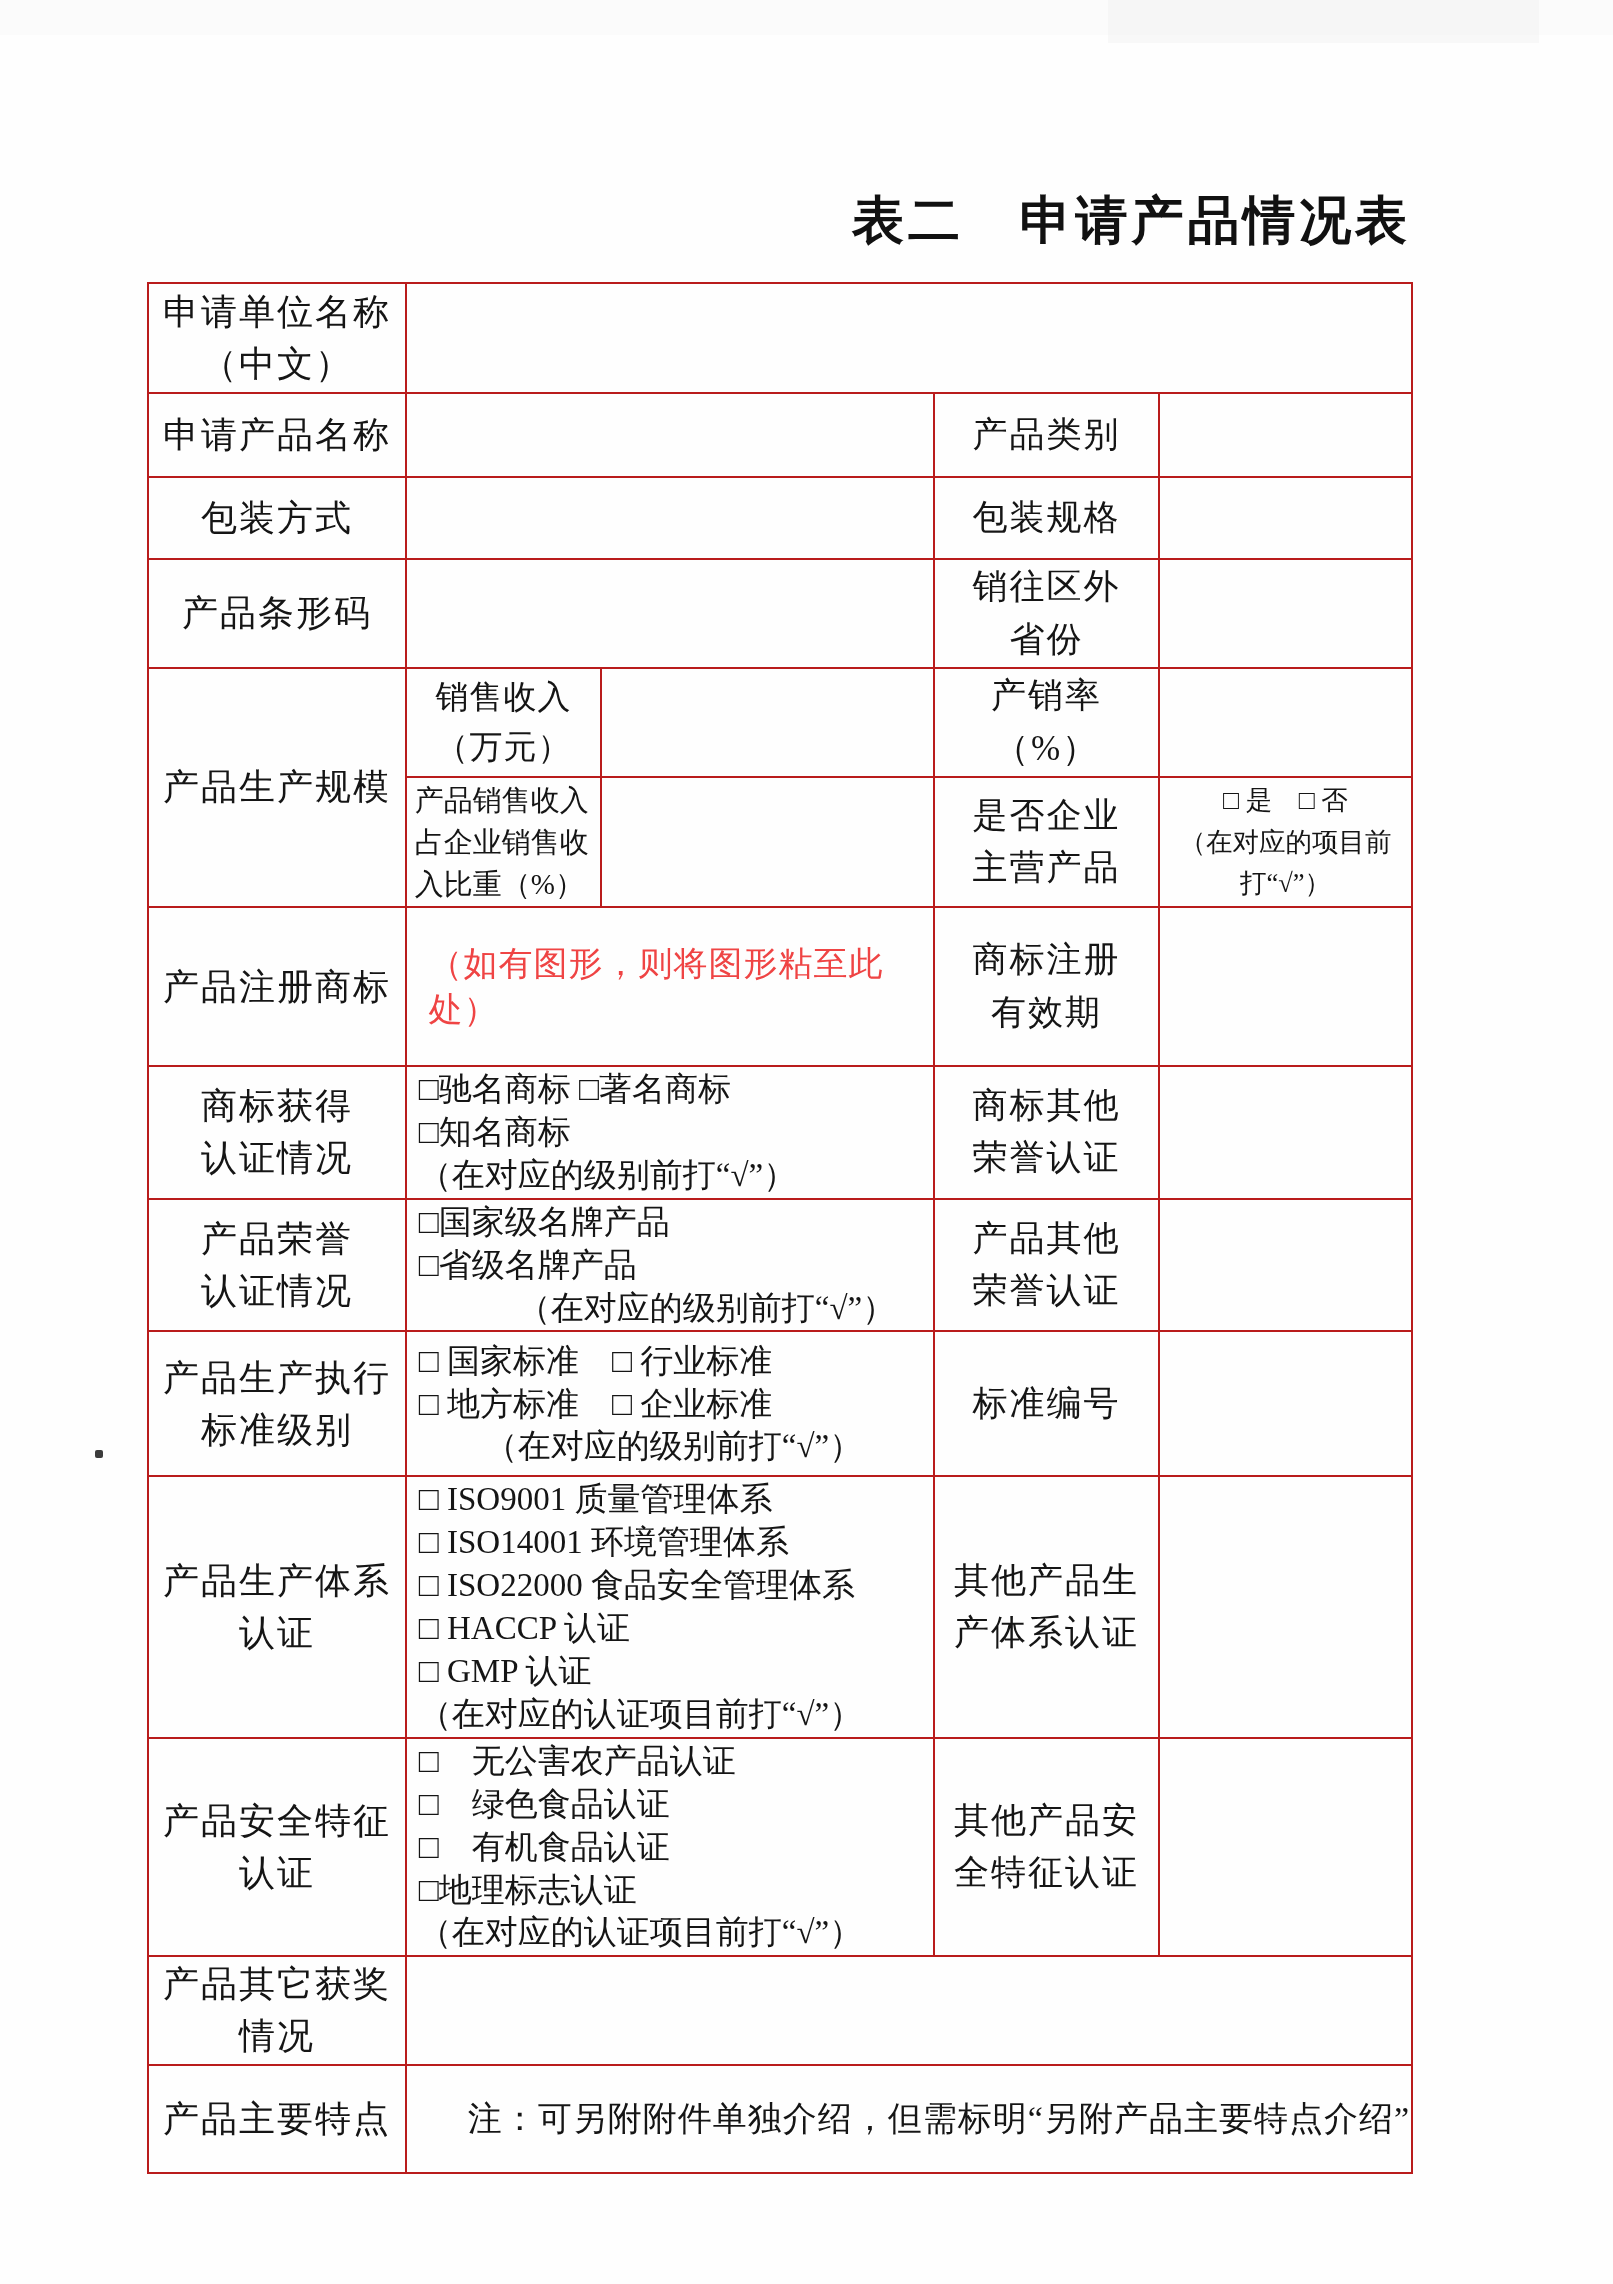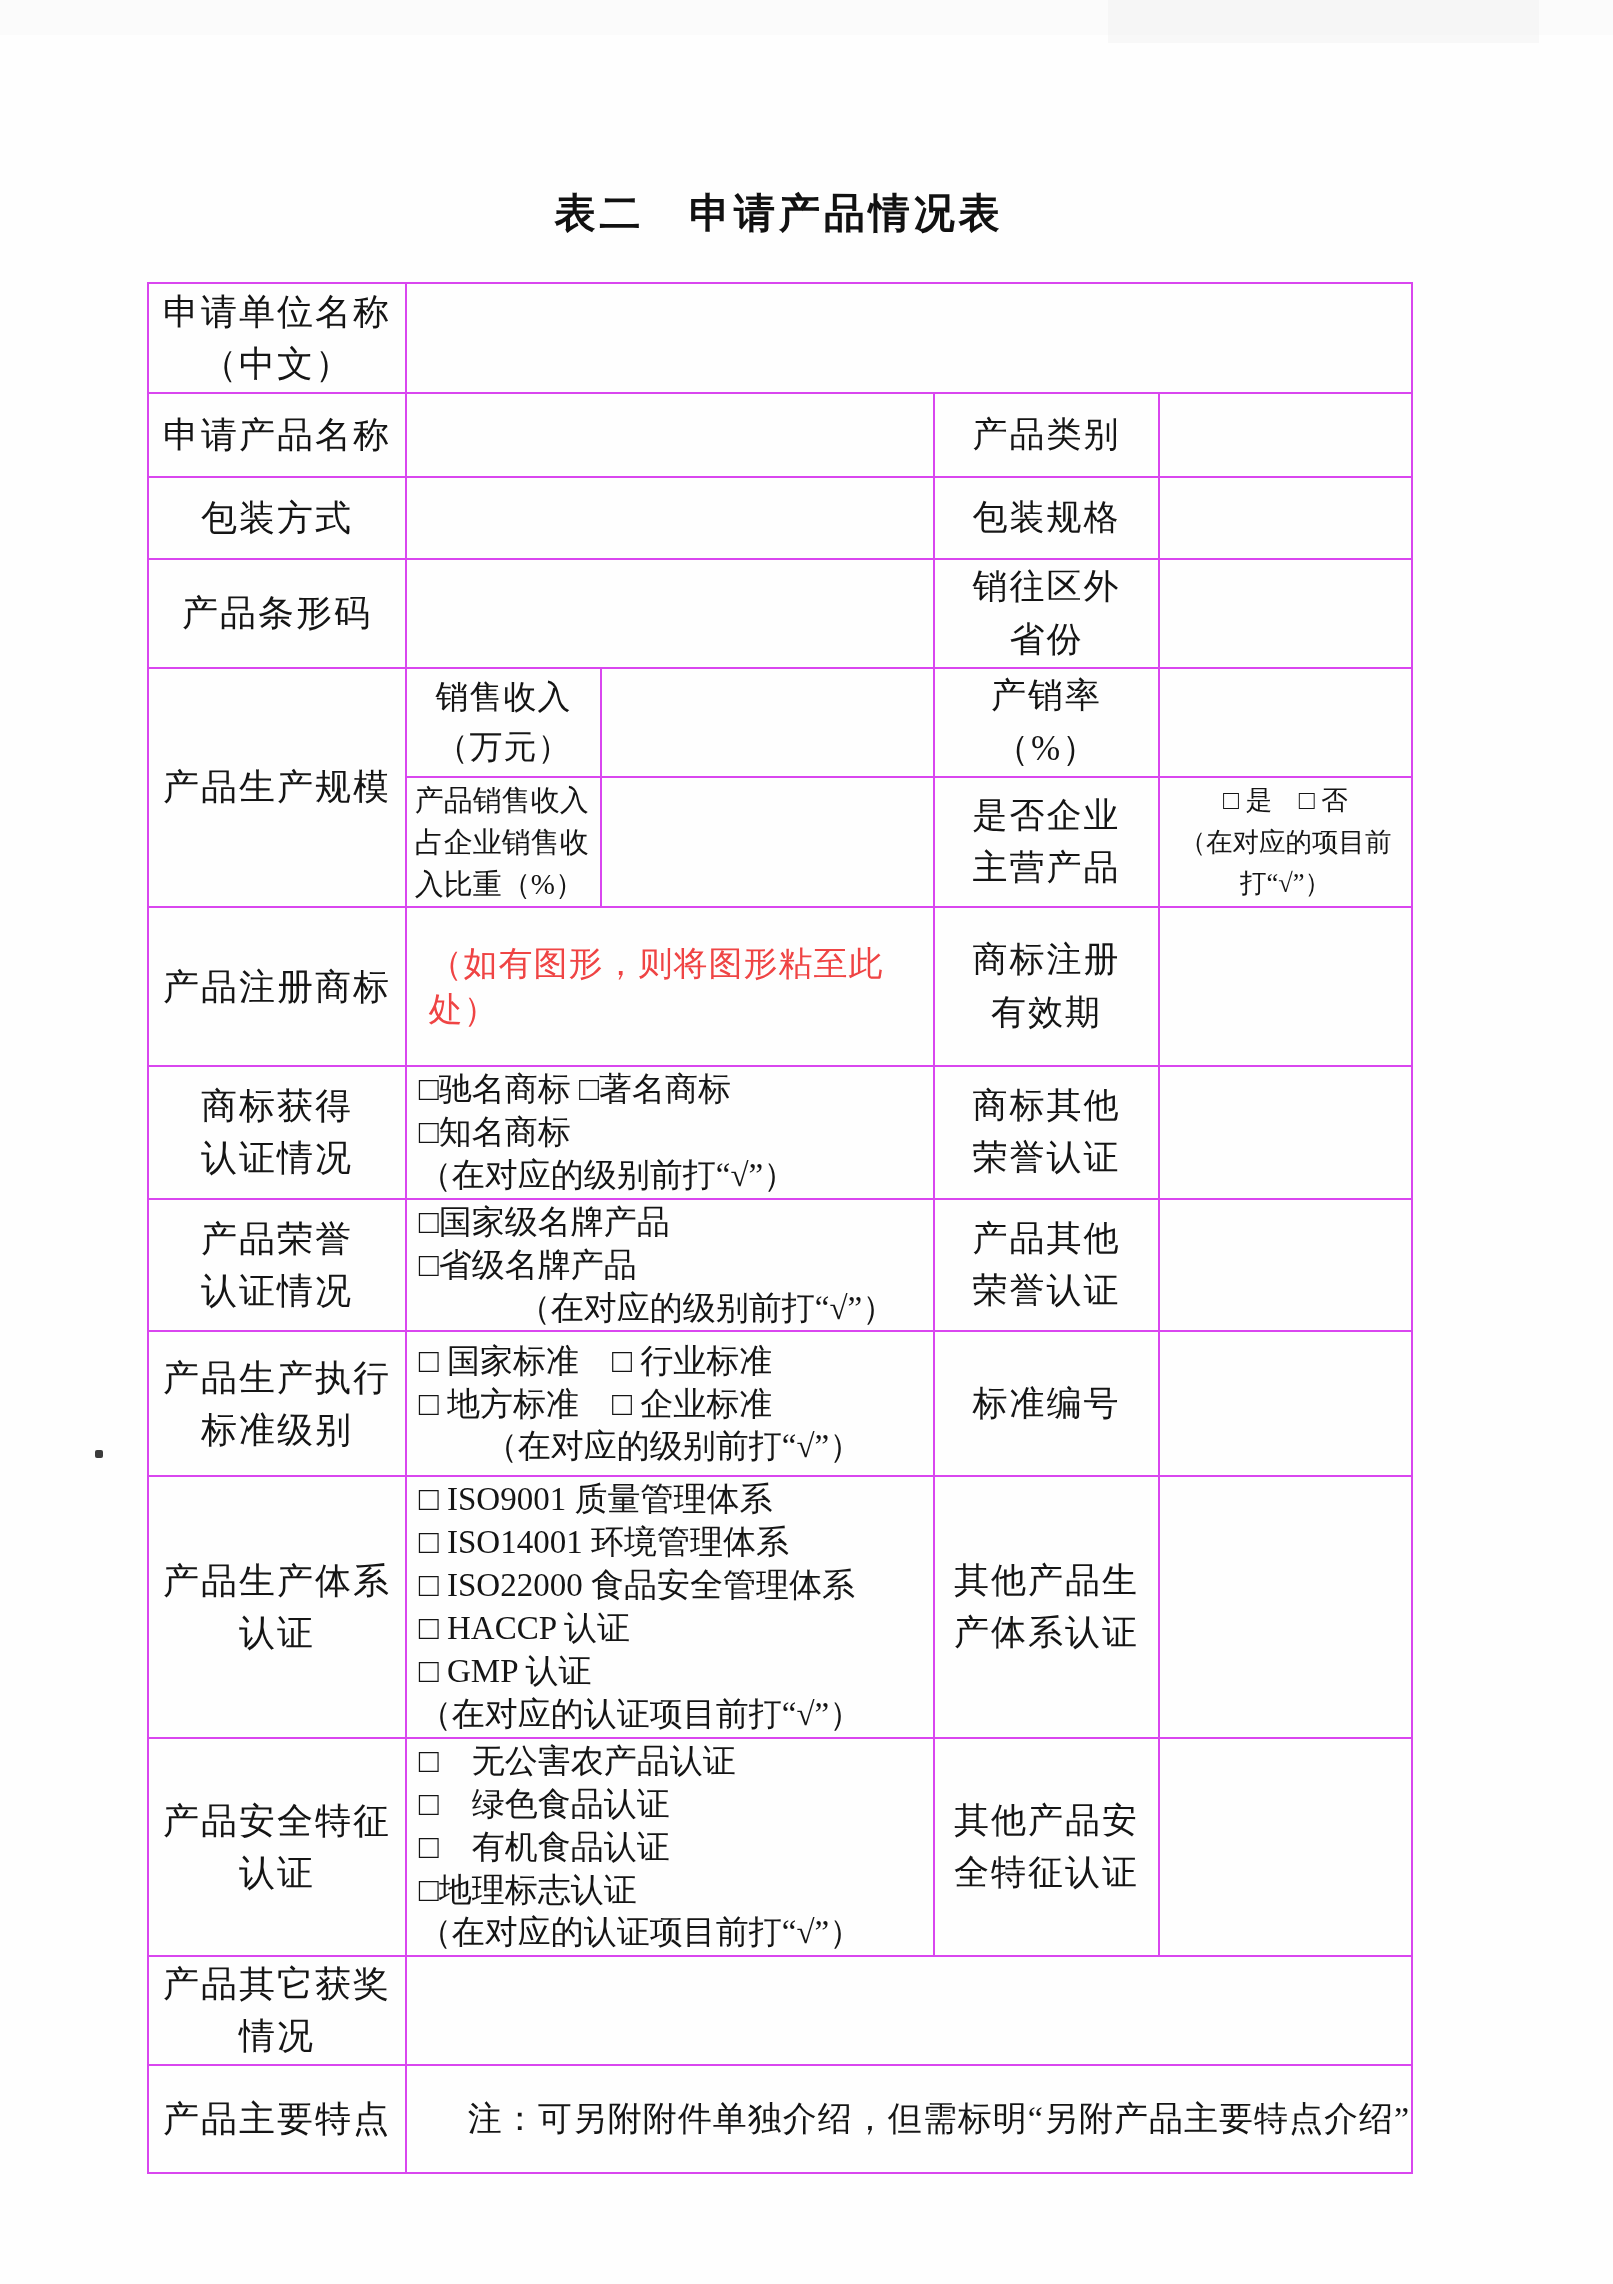--- a/index.html
+++ b/index.html
@@ -9,31 +9,31 @@
     font-family:"Liberation Serif","DejaVu Serif",serif;
     color:#1a1a1a;
     position:relative;
   }
   .page{position:relative;width:1613px;height:2285px;background:#fefefe;overflow:hidden;}
   .scan-band{position:absolute;top:0;left:0;width:1613px;height:35px;background:#f7f7f7;opacity:.55;}
   .scan-band2{position:absolute;top:0;left:1108px;width:431px;height:43px;background:#f2f2f2;opacity:.5;}
   .scan-dot{position:absolute;left:95px;top:1450px;width:7.8px;height:7.8px;background:#3c3c3c;border-radius:2px;}
   .title{
     position:absolute;top:186px;left:147px;width:1264px;
-    text-align:center;font-size:41px;font-weight:bold;letter-spacing:3.9px;
+    text-align:right;font-size:52px;font-weight:bold;letter-spacing:3.9px;
     color:#111;white-space:pre-line;
   }
   table.form{
     position:absolute;left:147px;top:282px;
     border-collapse:collapse;table-layout:fixed;
     width:1264px;
     border:2.9px solid #1f1f1f;
   }
   td{
-    border:2px solid #d946ef;
+    border:2px solid #b91c1c;
     vertical-align:middle;
     overflow:hidden;
   }
   .r1{height:110px}.r2{height:84px}.r3{height:82px}.r4{height:85px}
   .r5{height:108px}.r6{height:109px}.r7{height:159px}.r8{height:123px}
   .r9{height:131px}.r10{height:145px}.r11{height:260px}.r12{height:209px}
   .r13{height:101px}.r14{height:108px}
   .lbl{
     text-align:center;font-size:36px;letter-spacing:2px;
     white-space:pre-line;line-height:1.45;color:#151515;

